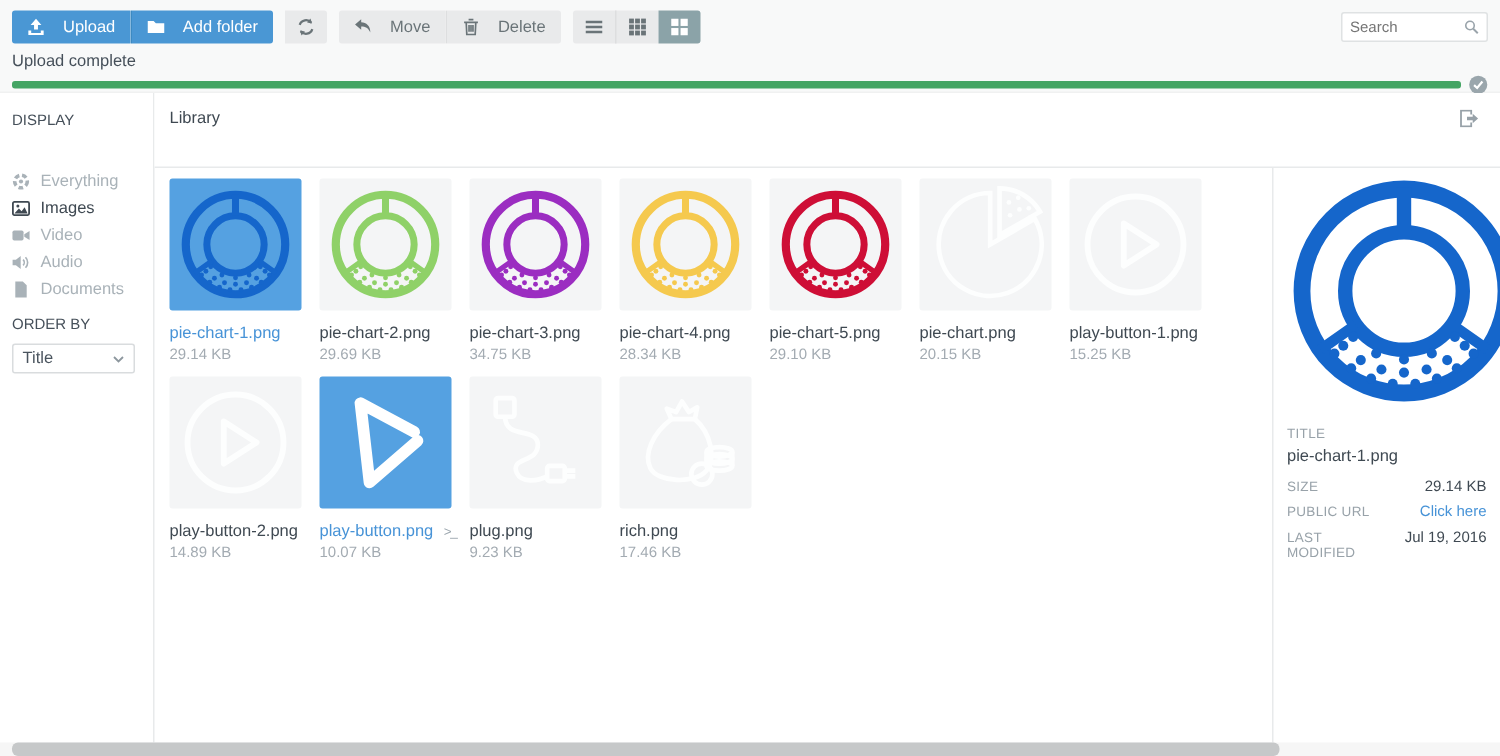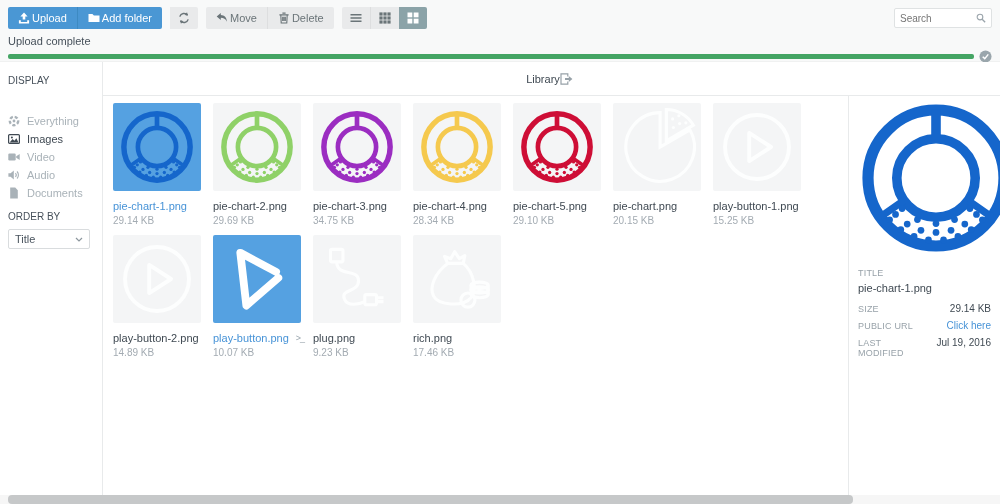--- a/index.html
+++ b/index.html
@@ -4,21 +4,21 @@
 <style>
   html,body{margin:0;padding:0;background:#e9e9e9;}
   .app{width:1000px;height:504px;position:relative;overflow:hidden;background:#fff;
        font-family:"Liberation Sans",sans-serif;-webkit-font-smoothing:antialiased;}
   svg{display:block;width:100%;height:100%;}
 
   
   .topband{height:62px;box-sizing:border-box;background:#f8f9f9;padding:7px 8px 0;border-bottom:1px solid #f0f1f1;}
   .toolbar{display:flex;align-items:flex-start;}
   .btn{height:22px;border:none;border-radius:2px;font-family:inherit;font-size:11px;
-       display:inline-flex;align-items:center;gap:2px;padding:0 10px;cursor:pointer;
+       display:inline-flex;align-items:center;gap:12px;padding:0 10px;cursor:pointer;
        color:#fff;background:#4a97d4;line-height:1;}
   .btn .ic{width:12px;height:12px;display:inline-block;}
   .btn.gray{background:#e9eaeb;color:#6a7478;}
   .btn.icononly{padding:0 8px;}
   .btn.active{background:#8ba3a8;color:#fff;}
   .btn-group{display:inline-flex;margin-right:8px;}
   .btn-group .btn{border-radius:0;}
   .btn-group .btn:first-child{border-radius:2px 0 0 2px;}
   .btn-group .btn:last-child{border-radius:0 2px 2px 0;}
   .btn.blue+.btn.blue{border-left:1px solid #3d8ac2;}
@@ -41,21 +41,21 @@
   .sf.active{color:#3f4952;}
   .sic12{width:12px;height:12px;flex:none;}
   .side-h.order{margin-top:9px;margin-bottom:7px;}
   .select{width:82px;height:20px;box-sizing:border-box;border:1px solid #d9dcde;border-radius:2px;
       background:#fff;display:flex;align-items:center;justify-content:space-between;
       font-size:11px;color:#4a545e;padding:0 6px;cursor:pointer;}
   .select .chev{width:8px;height:5px;color:#8d979e;}
 
   .main{flex:1;display:flex;flex-direction:column;min-width:0;}
   .lib-header{height:33px;flex:none;border-bottom:1px solid #e8eaeb;display:flex;align-items:center;
-      justify-content:center;padding:0 14px 0 10px;font-size:11px;color:#3f4952;background:#fff;}
+      justify-content:space-between;padding:0 14px 16px 10px;font-size:11px;color:#3f4952;background:#fff;}
   .soicon{width:13px;height:12px;color:#97a1a8;cursor:pointer;}
   .main-body{flex:1;display:flex;min-height:0;}
   .file-grid{flex:1;display:flex;flex-wrap:wrap;align-content:flex-start;padding:7px 0 0 10px;overflow:hidden;}
   .cell{width:88px;margin:0 12px 9px 0;}
   .tile{width:88px;height:88px;background:#f4f5f6;border-radius:2px;display:flex;align-items:center;
       justify-content:center;cursor:pointer;overflow:hidden;}
   .tile .ticon{width:78px;height:78px;}
   .tile.sel{background:#55a1e1;}
   .fname{font-size:11px;color:#3f4952;margin-top:9px;display:flex;align-items:center;white-space:nowrap;}
   .fname.sel{color:#4793d7;}

